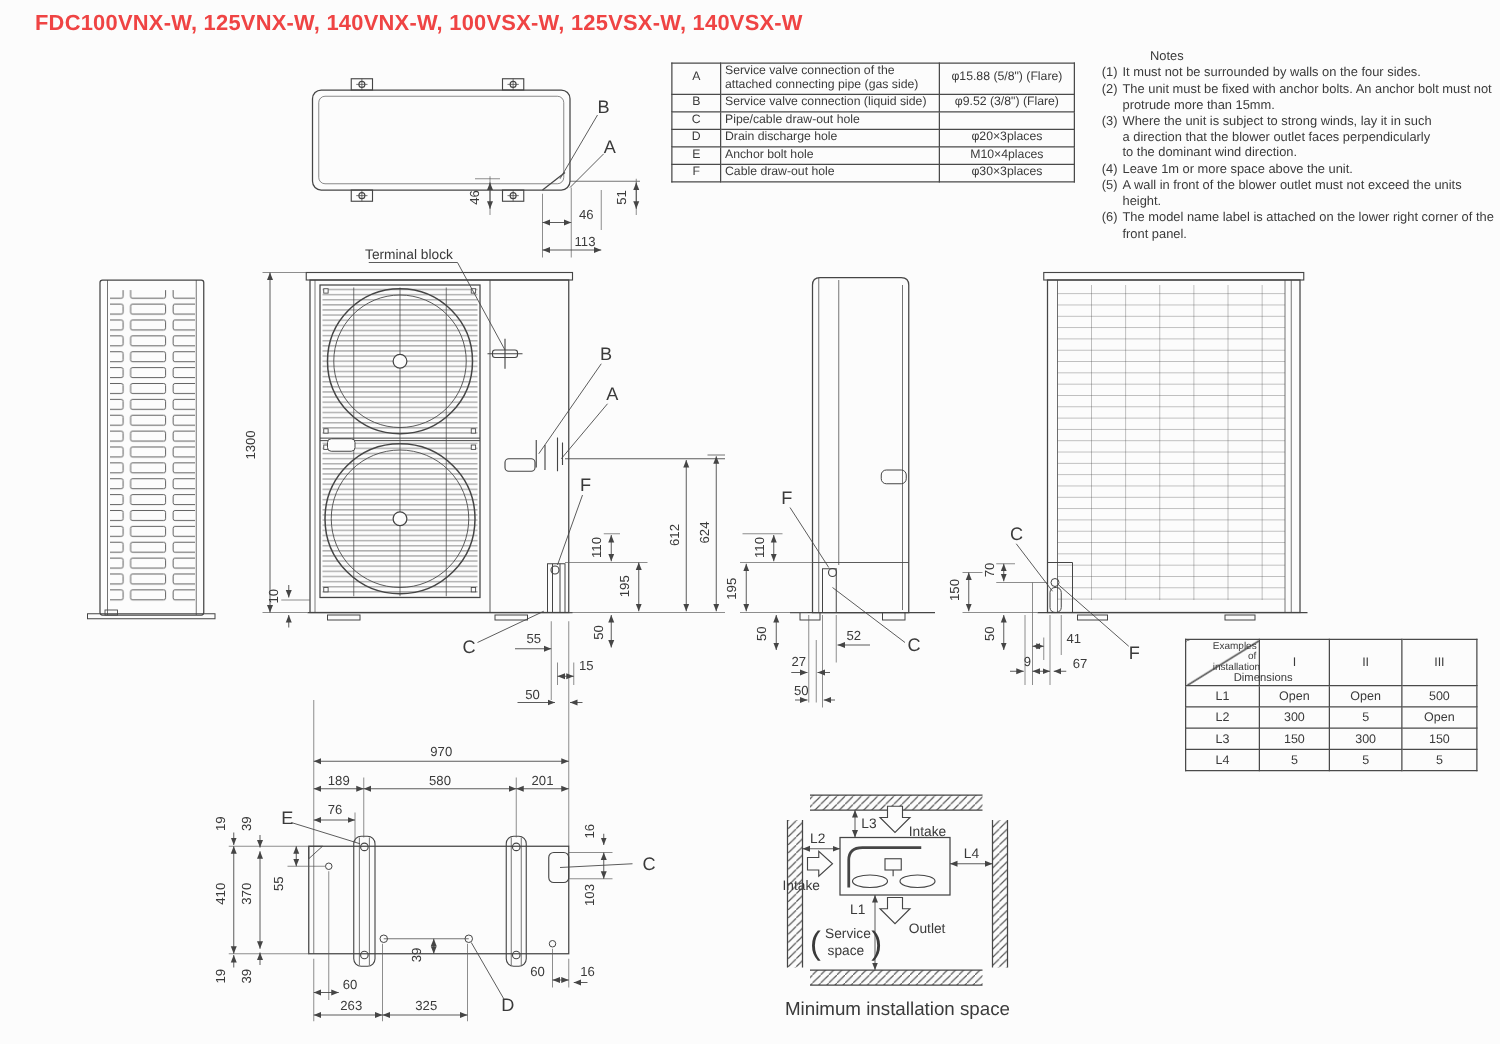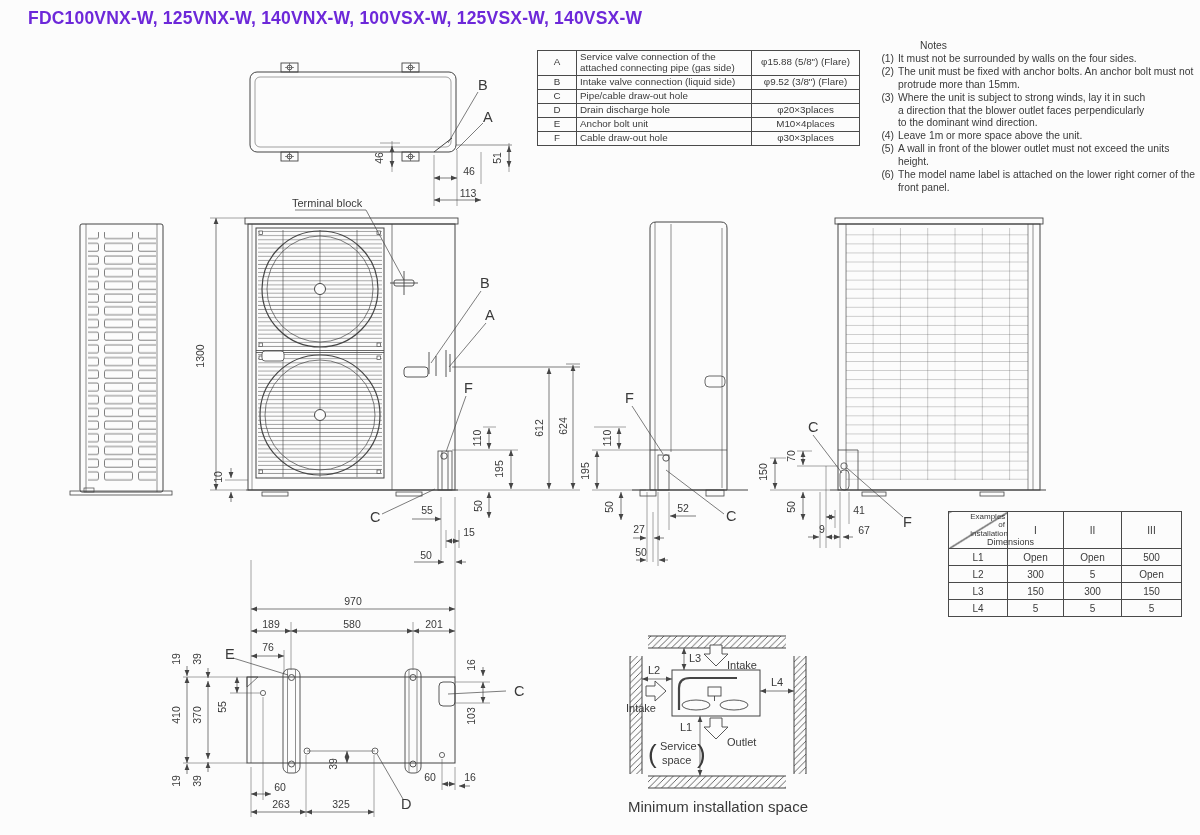--- a/index.html
+++ b/index.html
@@ -1,19 +1,19 @@
 <!DOCTYPE html>
 <html><head>
 <meta charset="utf-8">
 <style>
   html,body{margin:0;padding:0;background:#fbfbfb;}
   #page{position:relative;width:1200px;height:835px;background:#fcfcfc;overflow:hidden;
         font-family:"Liberation Sans", sans-serif;color:#3a3a3a;}
   #page-title{position:absolute;left:28px;top:8px;font-size:17.5px;font-weight:bold;
-        color:#6d28d9;letter-spacing:.2px;white-space:nowrap;}
+        color:#ef4444;letter-spacing:.2px;white-space:nowrap;}
   #drawing{position:absolute;left:0;top:0;}
   svg text{fill:#3a3a3a;}
   .dim{font-size:10.5px;}
   .mark{font-size:14.5px;}
   .lab{font-size:11px;}
   .cap{font-size:15px;}
   .paren{font-size:26px;font-weight:300;}
   
   #symtab{position:absolute;left:537px;top:50px;width:309px;border-collapse:collapse;
         font-size:9.8px;line-height:1.12;color:#3a3a3a;table-layout:fixed;}
@@ -470,36 +470,36 @@
 
   <table id="symtab">
     <tbody>
       <tr>
         <td class="sy">A</td>
         <td class="ct">Service valve connection of the attached connecting pipe (gas side)</td>
         <td class="vl">φ15.88 (5/8") (Flare)</td>
       </tr>
       <tr>
         <td class="sy">B</td>
-        <td class="ct">Intake valve connection (liquid side)</td>
+        <td class="ct">Service valve connection (liquid side)</td>
         <td class="vl">φ9.52 (3/8") (Flare)</td>
       </tr>
       <tr>
         <td class="sy">C</td>
         <td class="ct">Pipe/cable draw-out hole</td>
         <td class="vl"></td>
       </tr>
       <tr>
         <td class="sy">D</td>
         <td class="ct">Drain discharge hole</td>
         <td class="vl">φ20×3places</td>
       </tr>
       <tr>
         <td class="sy">E</td>
-        <td class="ct">Anchor bolt unit</td>
+        <td class="ct">Anchor bolt hole</td>
         <td class="vl">M10×4places</td>
       </tr>
       <tr>
         <td class="sy">F</td>
         <td class="ct">Cable draw-out hole</td>
         <td class="vl">φ30×3places</td>
       </tr>
     </tbody>
   </table>
 

